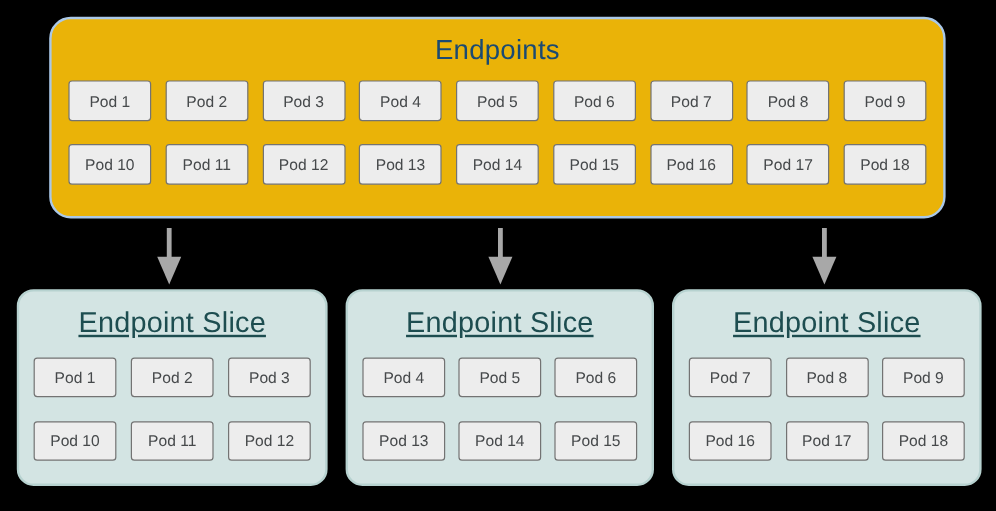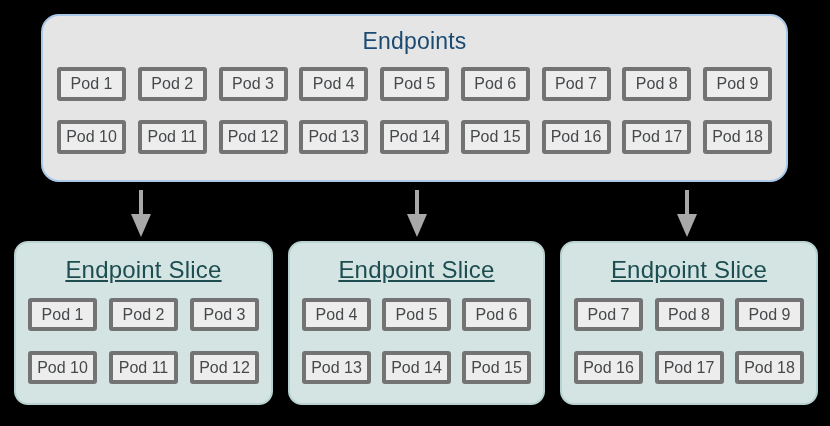--- a/index.html
+++ b/index.html
@@ -5,39 +5,39 @@
   html,body{margin:0;padding:0;background:#000;}
   .canvas{
     position:relative;width:830px;height:426px;background:#000;
     overflow:hidden;font-family:"Liberation Sans",sans-serif;
     -webkit-font-smoothing:antialiased;
   }
 
   
   .endpoints-box{
     position:absolute;left:41px;top:14px;width:747px;height:168px;
-    box-sizing:border-box;background:#e5e5e5;border:2px solid #aac8e8;
+    box-sizing:border-box;background:#eab308;border:2px solid #aac8e8;
     border-radius:18px;
   }
   .endpoints-title{
     position:absolute;top:12px;left:0;width:100%;text-align:center;
     font-size:23px;font-weight:500;color:#1a4a72;letter-spacing:.2px;
   }
   .ep-row{
     position:absolute;left:14px;right:14px;display:flex;
     justify-content:space-between;
   }
   .ep-row.r1{top:51px;}
   .ep-row.r2{top:104px;}
 
   
   .pod{
     box-sizing:border-box;width:69px;height:34px;background:#ededed;
-    border:4px solid #737373;border-radius:3px;display:flex;
-    align-items:center;justify-content:center;font-size:16px;color:#46494b;
+    border:1px solid #737373;border-radius:3px;display:flex;
+    align-items:center;justify-content:center;font-size:13px;color:#46494b;
     white-space:nowrap;
   }
   .slice .pod{height:33px;}
 
   
   .arrow{position:absolute;top:190px;width:22px;height:47px;}
   .arrow .stem{
     position:absolute;left:9px;top:0;width:4px;height:25px;background:#a8a8a8;
   }
   .arrow .head{

